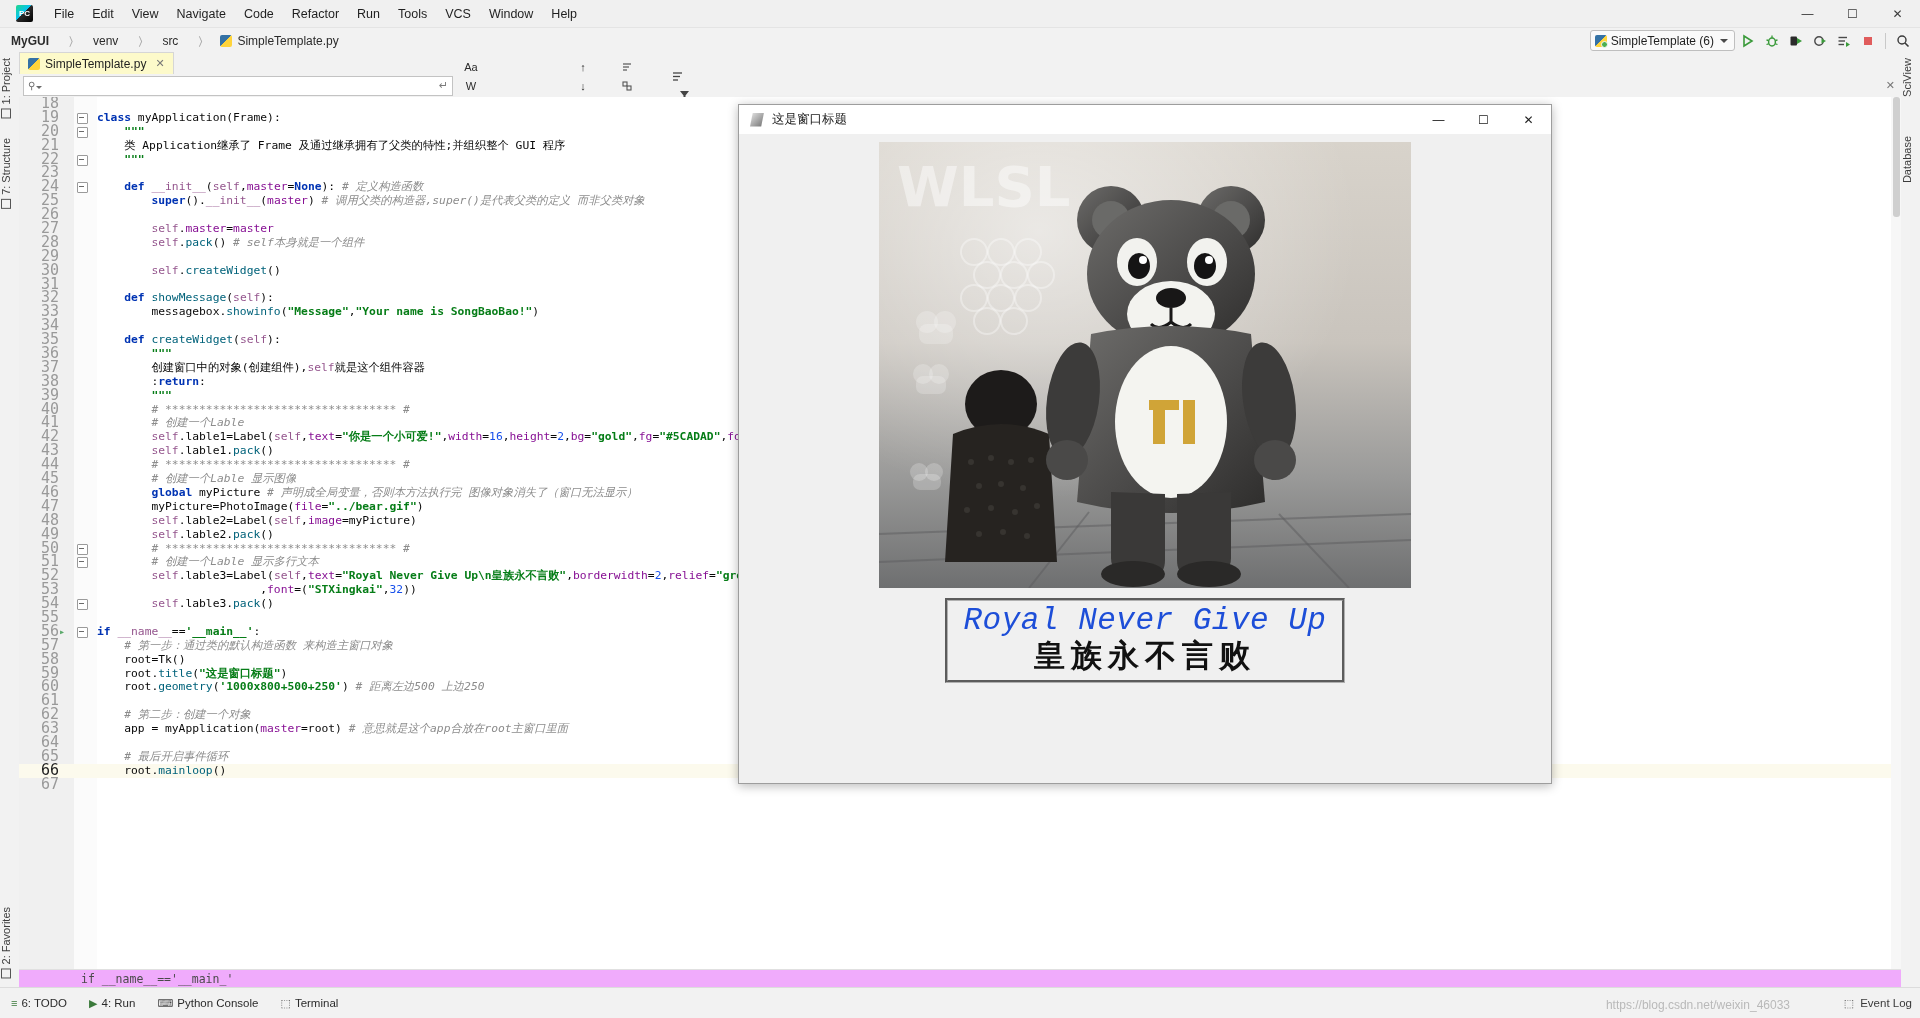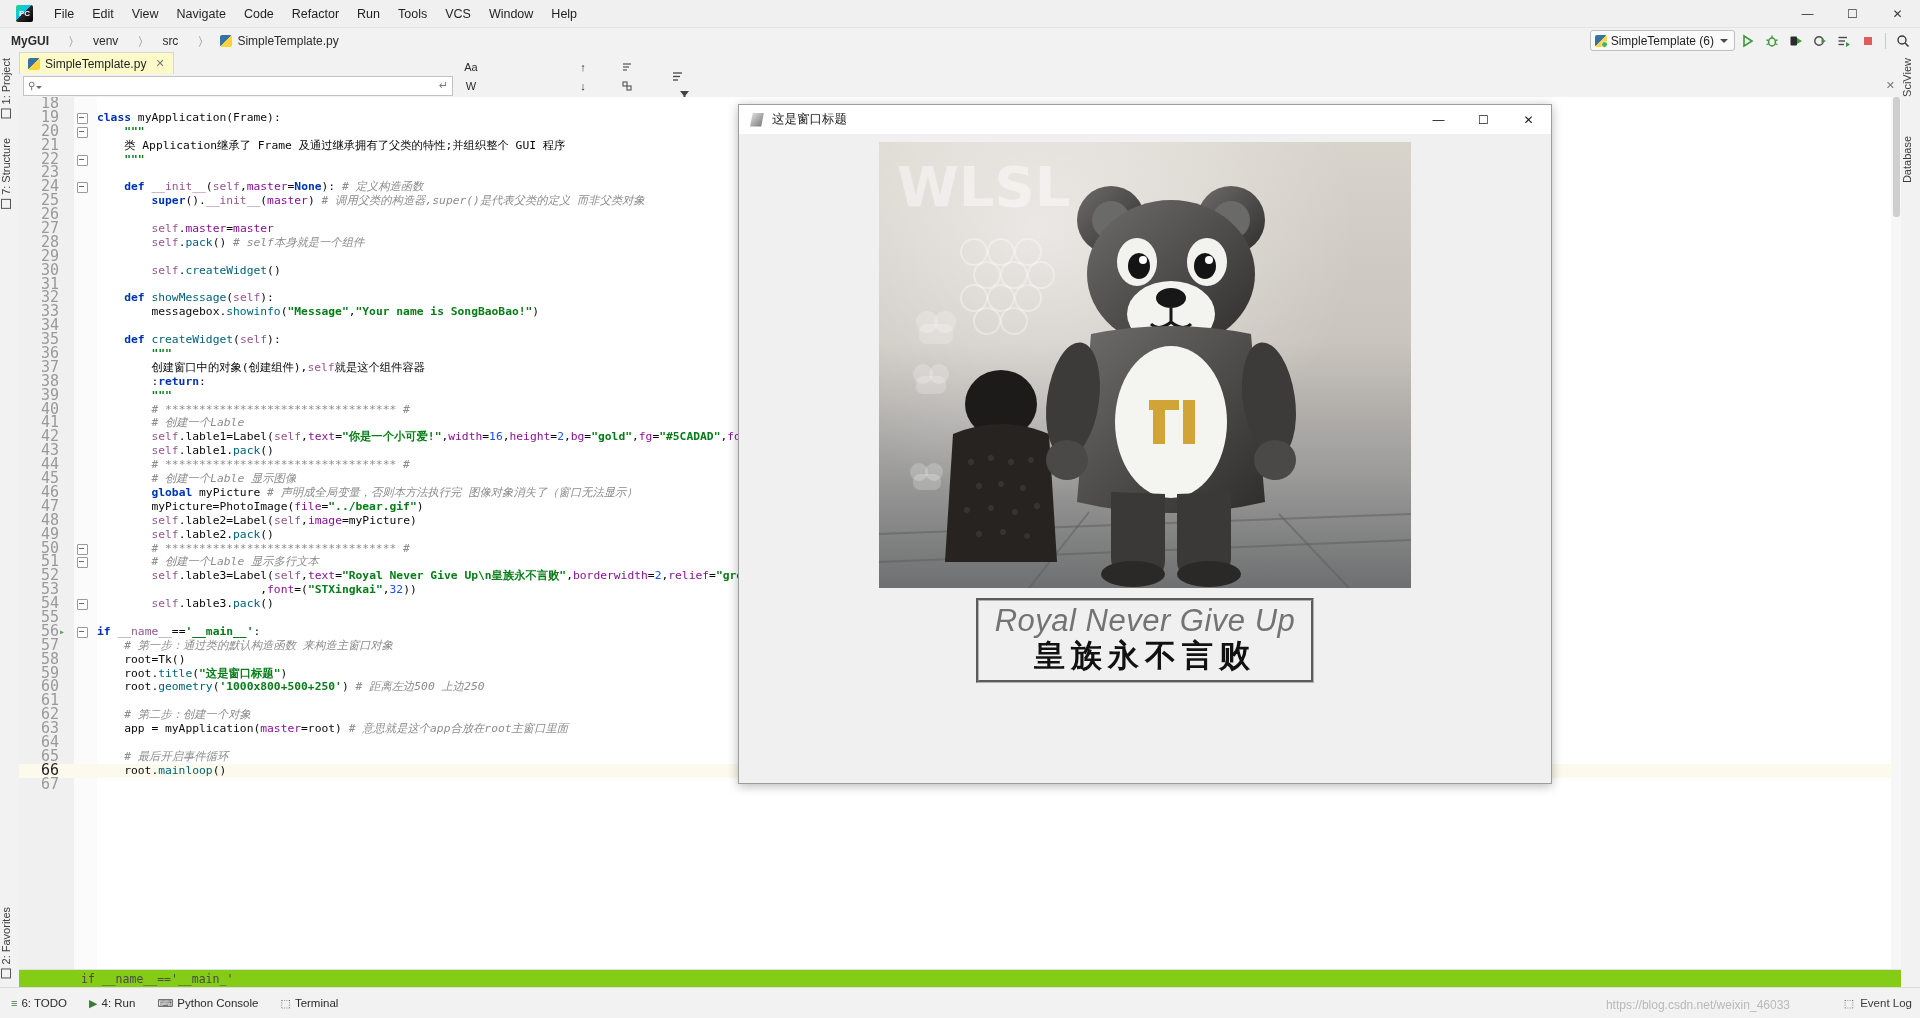--- a/index.html
+++ b/index.html
@@ -108,21 +108,21 @@
   .fold{position:absolute;left:58px;width:9px;height:9px;border:1px solid #9a9a9a;
         background:#fff;border-radius:1px;margin-top:2px;}
   .fold:before{content:"";position:absolute;left:1px;top:3px;width:5px;height:1px;background:#6a6a6a;}
   .runmark{position:absolute;left:40px;width:11px;color:#59a869;font-size:10px;margin-top:0px;}
 
   
   .vsb{position:absolute;right:0;top:0;bottom:0;width:10px;background:#f7f7f7;}
   .vsb .thumb{position:absolute;left:2px;width:7px;top:0px;height:120px;background:#cfcfcf;border-radius:3px;}
   .hsb{position:absolute;left:0;right:0;bottom:0;height:9px;background:#f7f7f7;}
   .hsb .thumb{position:absolute;top:2px;height:6px;left:0;width:430px;background:#cfcfcf;border-radius:3px;}
-  .breadcrumb-bottom{position:absolute;left:19px;bottom:30px;right:19px;height:18px;background:#84cc16;
+  .breadcrumb-bottom{position:absolute;left:19px;bottom:30px;right:19px;height:18px;background:#f0abfc;
         border-top:1px solid #e0e0e0;display:flex;align-items:center;padding-left:62px;
         font-size:11.5px;color:#4a4a4a;font-family:"DejaVu Sans Mono",monospace;}
 
   
   .statusbar{position:absolute;left:0;right:0;bottom:0;height:30px;background:#f2f2f2;
              border-top:1px solid #dcdcdc;display:flex;align-items:center;font-size:11.5px;color:#2b2b2b;}
   .sb-item{display:flex;align-items:center;gap:4px;padding:0 11px;height:22px;}
   .sb-ico{font-size:11px;color:#3b7a3b;}
   .sb-right{position:absolute;right:8px;display:flex;align-items:center;gap:6px;color:#3b3b3b;}
   .watermark{position:absolute;right:130px;bottom:6px;font-size:12px;color:#b9b9b9;}
@@ -141,22 +141,22 @@
           font-size:12px;color:#1a1a1a;}
   .tk-body{position:absolute;left:0;right:0;top:29px;bottom:0;background:#f0f0f0;
            display:flex;flex-direction:column;align-items:center;}
   .lbl1{margin-top:10px;width:336px;height:58px;background:gold;color:#5CADAD;
         display:flex;align-items:center;justify-content:center;
         font-family:"DejaVu Serif","Liberation Serif",serif;font-weight:bold;font-size:25px;
         letter-spacing:1px;}
   .picwrap{margin-top:8px;width:532px;height:446px;position:relative;overflow:hidden;}
   .lbl3{margin-top:10px;border:3px groove #b0b0b0;padding:4px 16px 8px 16px;text-align:center;
         background:#f0f0f0;}
-  .lbl3 .l1{font-family:Liberation Sans, sans-serif;font-style:italic;font-size:31px;
-            color:#737373;line-height:1.05;letter-spacing:.5px;}
+  .lbl3 .l1{font-family:Liberation Mono, monospace;font-style:italic;font-size:31px;
+            color:#1d4ed8;line-height:1.05;letter-spacing:.5px;}
   .lbl3 .l2{font-family:"DejaVu Serif","Liberation Serif",serif;font-size:31px;color:#111;
             line-height:1.1;letter-spacing:6px;font-weight:bold;}
 </style>
 </head>
 <body>
 
 <div class="app">
 
   <div class="titlebar">
     <div class="pc-logo">PC</div>

